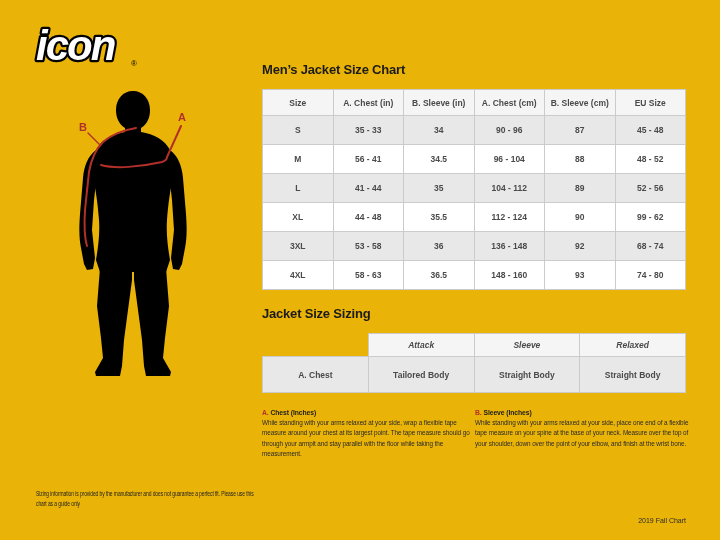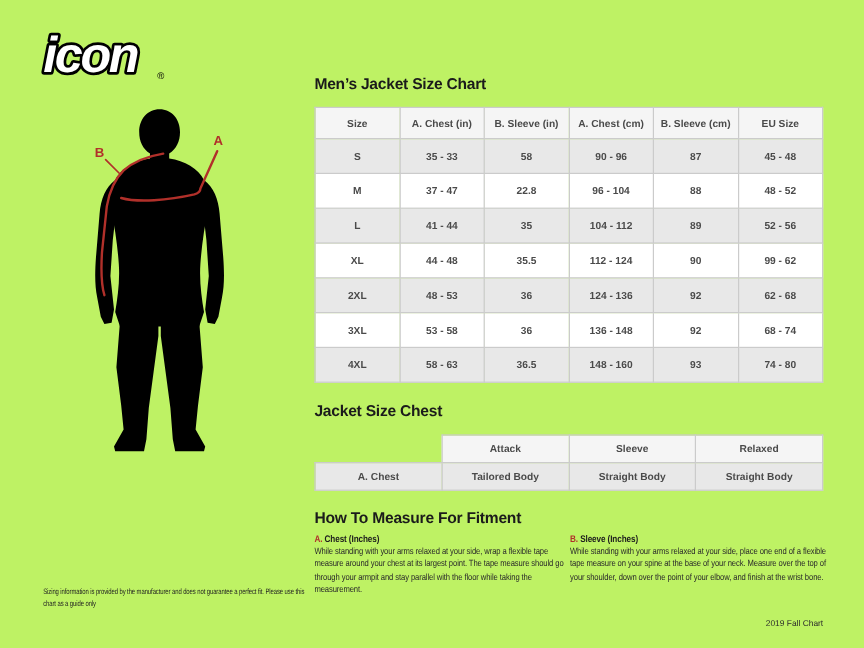--- a/index.html
+++ b/index.html
@@ -1,39 +1,39 @@
 <!DOCTYPE html>
 <html><head>
 <meta charset="utf-8">
 <style>
   * { margin:0; padding:0; box-sizing:border-box; }
   html,body { background:#fff; }
   body { font-family:"Liberation Sans", sans-serif; }
-  .page { position:relative; width:720px; height:540px; background:#bef264; overflow:hidden; }
+  .page { position:relative; width:720px; height:540px; background:#eab308; overflow:hidden; }
 
   
   .logo { position:absolute; left:34px; top:22px; }
 
   
   .figure { position:absolute; left:70px; top:88px; width:130px; height:292px; }
 
   
   .content { position:absolute; left:262px; top:62px; width:424px; }
   h2.sec-title { font-size:13px; font-weight:700; color:#1b1b1b; letter-spacing:-0.2px; margin:0 0 12px 0; }
 
   table.tbl { width:100%; border-collapse:collapse; table-layout:fixed;
               font-size:8.5px; font-weight:700; color:#4a4a4a;padding-left:36px; }
   table.tbl th, table.tbl td { border:1px solid #cbcbcb; text-align:center; vertical-align:middle; font-weight:700; }
   table.size-table thead th { height:26px; background:#f5f5f5; }
   table.size-table tbody th, table.size-table tbody td { height:29px; background:#fff; }
   table.size-table tbody tr:nth-child(odd) th, table.size-table tbody tr:nth-child(odd) td { background:#e8e8e8; }
   table.size-table { margin-bottom:16px; }
 
-  table.styles-table thead th { height:23px; background:#f5f5f5; }
-  table.styles-table tbody th, table.styles-table tbody td { height:23px; background:#fff; }
+  table.styles-table thead th { height:23px; background:#f5f5f5;font-style:italic; }
+  table.styles-table tbody th, table.styles-table tbody td { height:36px; background:#fff; }
   table.styles-table tbody tr:nth-child(odd) th, table.styles-table tbody tr:nth-child(odd) td { background:#e8e8e8; }
   table.styles-table th.blank { border:none; background:transparent; }
   table.styles-table { margin-bottom:15px; }
 
   h2.measure-title { margin:14px 0 6px 0; }
 
   .measure-wrap { position:relative; height:70px; }
   .measure-item { position:absolute; top:0; width:252px; transform:scaleX(0.85); transform-origin:0 0; }
   .measure-item.right { left:213px; }
   .measure-label { font-size:8px; font-weight:700; color:#1d1d1d; letter-spacing:-0.1px; margin-bottom:1px; }
@@ -91,29 +91,29 @@
             <th>B. Sleeve (in)</th>
             <th>A. Chest (cm)</th>
             <th>B. Sleeve (cm)</th>
             <th>EU Size</th>
           </tr>
         </thead>
         <tbody>
           <tr>
             <th>S</th>
             <td>35 - 33</td>
-            <td>58</td>
+            <td>34</td>
             <td>90 - 96</td>
             <td>87</td>
             <td>45 - 48</td>
           </tr>
           <tr>
             <th>M</th>
-            <td>37 - 47</td>
-            <td>22.8</td>
+            <td>56 - 41</td>
+            <td>34.5</td>
             <td>96 - 104</td>
             <td>88</td>
             <td>48 - 52</td>
           </tr>
           <tr>
             <th>L</th>
             <td>41 - 44</td>
             <td>35</td>
             <td>104 - 112</td>
             <td>89</td>
@@ -121,67 +121,58 @@
           </tr>
           <tr>
             <th>XL</th>
             <td>44 - 48</td>
             <td>35.5</td>
             <td>112 - 124</td>
             <td>90</td>
             <td>99 - 62</td>
           </tr>
           <tr>
-            <th>2XL</th>
-            <td>48 - 53</td>
-            <td>36</td>
-            <td>124 - 136</td>
-            <td>92</td>
-            <td>62 - 68</td>
-          </tr>
-          <tr>
             <th>3XL</th>
             <td>53 - 58</td>
             <td>36</td>
             <td>136 - 148</td>
             <td>92</td>
             <td>68 - 74</td>
           </tr>
           <tr>
             <th>4XL</th>
             <td>58 - 63</td>
             <td>36.5</td>
             <td>148 - 160</td>
             <td>93</td>
             <td>74 - 80</td>
           </tr>
         </tbody>
       </table>
 
-    <h2 class="sec-title">Jacket Size Chest</h2>
+    <h2 class="sec-title">Jacket Size Sizing</h2>
     <table class="tbl styles-table">
         <thead>
           <tr>
             <th class="blank"></th>
             <th>Attack</th>
             <th>Sleeve</th>
             <th>Relaxed</th>
           </tr>
         </thead>
         <tbody>
           <tr>
             <th>A. Chest</th>
             <td>Tailored Body</td>
             <td>Straight Body</td>
             <td>Straight Body</td>
           </tr>
         </tbody>
       </table>
 
-    <h2 class="sec-title measure-title">How To Measure For Fitment</h2>
     <div class="measure-wrap">
       <div class="measure-item">
         <div class="measure-label">
           <span class="letter">A.</span>
           <span>Chest (Inches)</span>
         </div>
         <div class="measure-text">While standing with your arms relaxed at your side, wrap a flexible tape measure around your chest at its largest point. The tape measure should go through your armpit and stay parallel with the floor while taking the measurement.</div>
       </div>
       <div class="measure-item right">
         <div class="measure-label">

